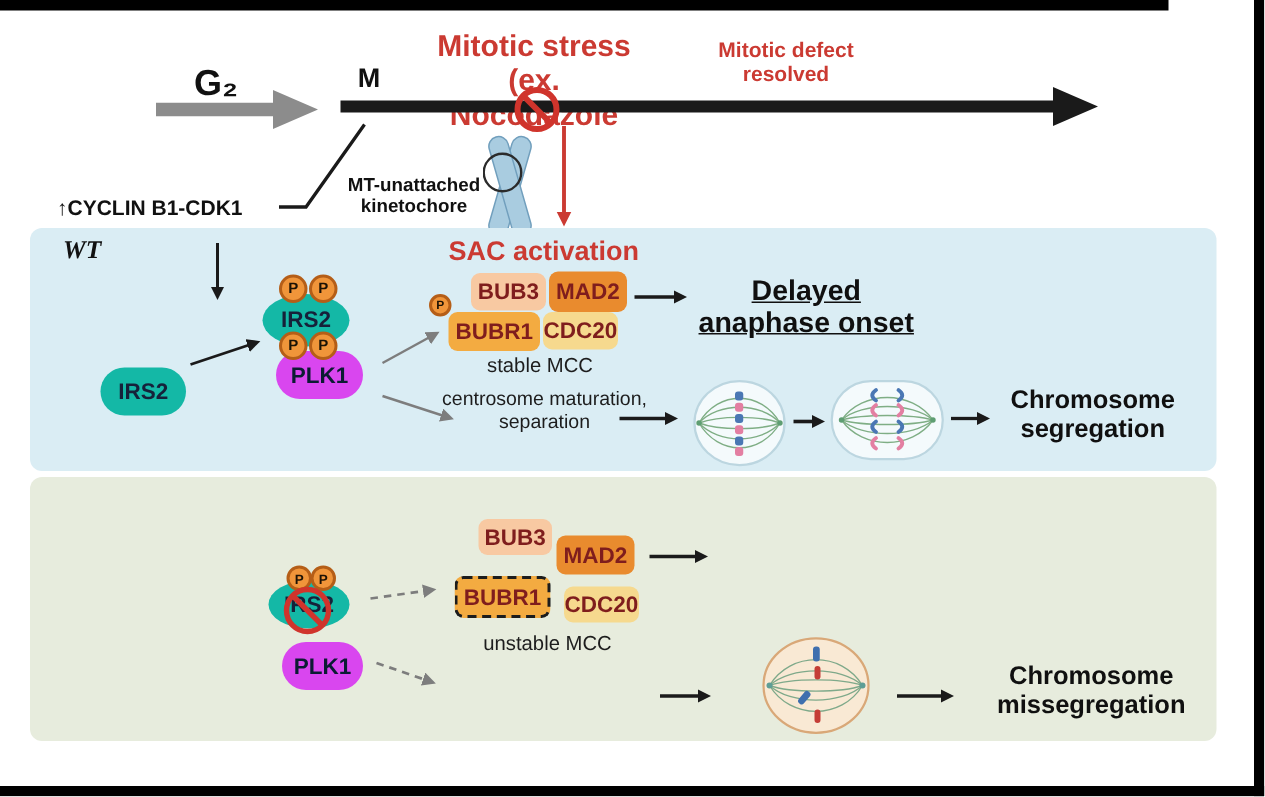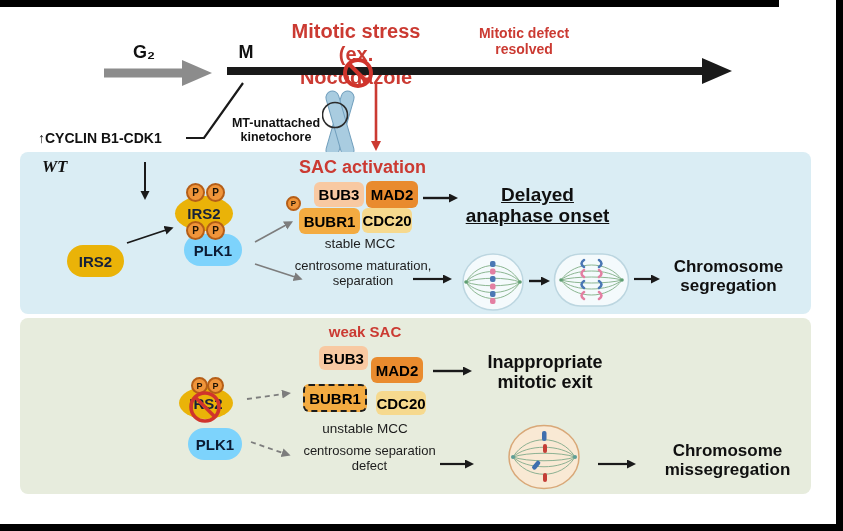--- a/index.html
+++ b/index.html
@@ -9,24 +9,24 @@
   .t{position:absolute;white-space:pre-line;line-height:1.15;text-align:right;}
   .bold{font-weight:700;}
   .red{color:#cb3a32;}
   .center{text-align:center;}
   .panel{position:absolute;border-radius:8px;}
   #wt-panel{left:20px;top:152px;width:791px;height:162px;background:#daedf4;}
   #mut-panel{left:20px;top:318px;width:791px;height:176px;background:#e7ecdd;}
   .panel-title{font-style:italic;font-weight:700;}
   .pill{position:absolute;display:flex;align-items:center;justify-content:center;
         font-weight:600;color:#16213a;}
-  .irs2{background:#eab308;}
-  .plk1{background:#7dd3fc;color:#0b1b33;}
+  .irs2{background:#14b8a6;}
+  .plk1{background:#d946ef;color:#0b1b33;}
   .mccbox{position:absolute;display:flex;align-items:center;justify-content:center;
-          border-radius:6px;font-weight:600;font-size:15px;color:#000000;}
+          border-radius:6px;font-weight:600;font-size:15px;color:#7f1d1d;}
   .bub3{background:#f8c9a2;}
   .mad2{background:#e98b2e;}
   .bubr1{background:#f3ab41;}
   .cdc20{background:#f6d98e;}
   .pbadge{position:absolute;border-radius:50%;background:#f0953a;border:2px solid #b55e17;
           display:flex;align-items:center;justify-content:center;font-weight:700;color:#1c1205;
           box-sizing:border-box;z-index:6;}
   .caption{font-size:13.5px;font-weight:500;color:#1d1d1d;}
   .outcome{font-weight:700;color:#101010;line-height:1.12;}
   svg{position:absolute;}
@@ -34,21 +34,21 @@
 </style>
 </head>
 <body>
 
 <div id="fig">
 
   <div class="bar" style="left:0;top:0;width:779px;height:7px;"></div>
   <div class="bar" style="left:836px;top:0;width:7px;height:531px;"></div>
   <div class="bar" style="left:0;top:524px;width:843px;height:7px;"></div>
 
-  <div class="t bold center" style="left:126px;top:42px;width:36px;font-size:18px;">G₂</div>
+  <div class="t bold center" style="left:126px;top:42px;width:36px;font-size:24px;">G₂</div>
   <div class="t bold center" style="left:228px;top:42px;width:36px;font-size:18px;">M</div>
   <div class="t bold red center" style="left:290px;top:20px;width:132px;font-size:20px;">Mitotic stress (ex.
 Nocodazole</div>
   <div class="t bold red center" style="left:464px;top:25px;width:120px;font-size:14px;">Mitotic defect
 resolved</div>
   <div class="t bold" style="left:38px;top:130px;font-size:14px;">↑CYCLIN B1-CDK1</div>
   <div class="t center" style="left:224px;top:117px;width:104px;font-size:12.5px;font-weight:600;line-height:1.1;">MT-unattached
 kinetochore</div>
 
   <svg style="left:322px;top:89px;" width="36" height="70" viewBox="0 0 36 70">
@@ -132,31 +132,26 @@
   <div class="t outcome center" style="left:650px;top:257px;width:157px;font-size:17px;">Chromosome
 segregation</div>
 
   <div id="mut-panel" class="panel"></div>
 
   <div class="pill irs2" style="left:179px;top:387px;width:54px;height:32px;border-radius:50%;font-size:15px;">IRS2</div>
   <div class="pill plk1" style="left:188px;top:428px;width:54px;height:32px;border-radius:16px;font-size:15px;">PLK1</div>
   <div class="pbadge" style="left:191px;top:377px;width:17px;height:17px;font-size:9px;">P</div>
   <div class="pbadge" style="left:207px;top:377px;width:17px;height:17px;font-size:9px;">P</div>
 
-  <div class="t bold red center" style="left:300px;top:323px;width:130px;font-size:15px;">weak SAC</div>
   <div class="mccbox bub3" style="left:319px;top:346px;width:49px;height:24px;">BUB3</div>
   <div class="mccbox mad2" style="left:371px;top:357px;width:52px;height:26px;">MAD2</div>
   <div class="mccbox bubr1" style="left:303px;top:384px;width:64px;height:28px;border:2.5px dashed #1c1c1c;box-sizing:border-box;">BUBR1</div>
   <div class="mccbox cdc20" style="left:376px;top:391px;width:50px;height:24px;">CDC20</div>
   <div class="t caption center" style="left:315px;top:421px;width:100px;">unstable MCC</div>
 
-  <div class="t outcome center" style="left:455px;top:352px;width:180px;font-size:18px;">Inappropriate
-mitotic exit</div>
-  <div class="t caption center" style="left:297px;top:444px;width:145px;font-size:13px;line-height:1.12;">centrosome separation
-defect</div>
 
   <svg style="left:507px;top:424px;" width="74" height="66" viewBox="0 0 74 66">
     <ellipse cx="37" cy="33" rx="35" ry="31.5" fill="#f9e9d4" stroke="#d9a878" stroke-width="1.5"></ellipse>
     <g fill="none" stroke="#7fa98a" stroke-width="0.9">
       <path d="M6,33 C20,10 54,10 68,33"></path>
         <path d="M6,33 C20,20 54,20 68,33"></path>
       <path d="M6,33 C20,28 54,28 68,33"></path>
         <path d="M6,33 C20,38 54,38 68,33"></path>
       <path d="M6,33 C20,46 54,46 68,33"></path>
         <path d="M6,33 C20,56 54,56 68,33"></path>

